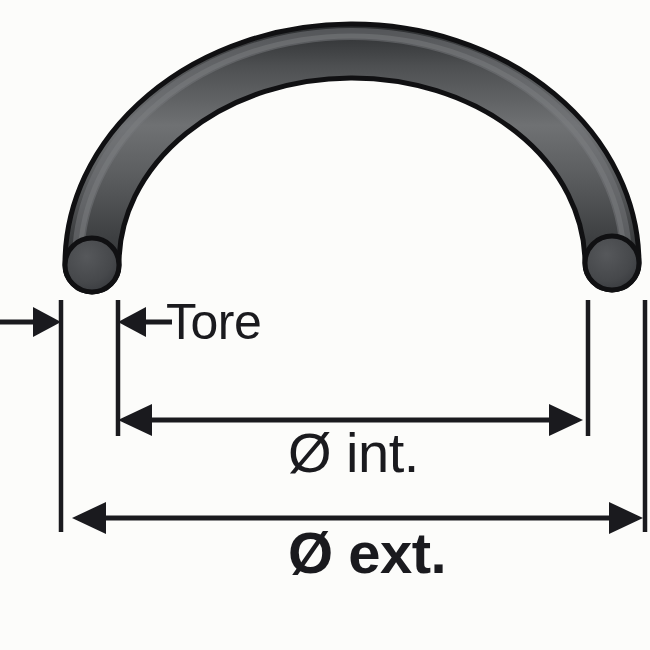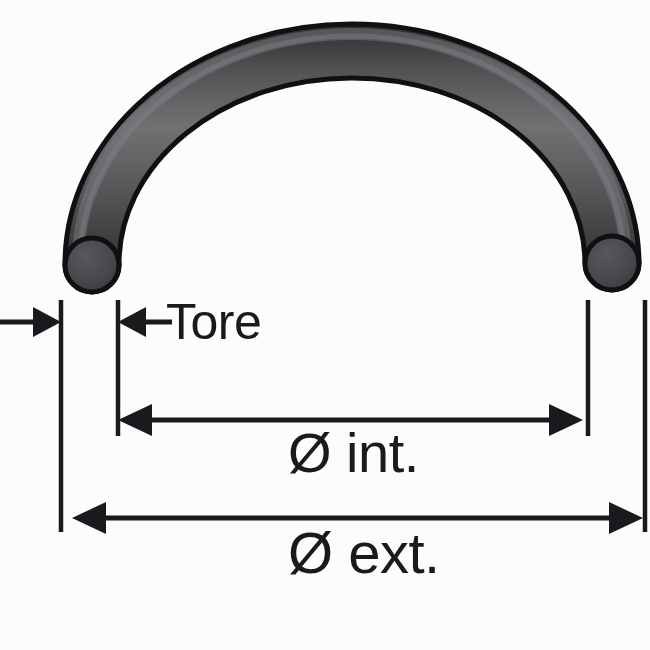--- a/index.html
+++ b/index.html
@@ -40,20 +40,21 @@
   }
   #label-dint {
     left: 288px;
     top: 425px;
     font-size: 56px;
   }
   #label-dext {
     left: 288px;
     top: 524px;
     font-size: 58px;
+    font-weight: bold;
   }
 </style>
 </head>
 <body>
 
 <div id="canvas">
 
   <svg id="diagram-svg" viewBox="0 0 650 650">
 
     <defs>

